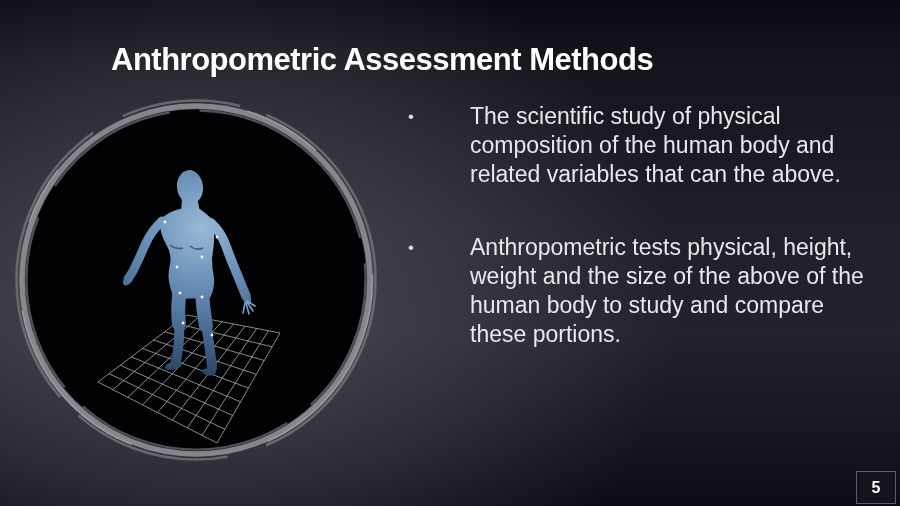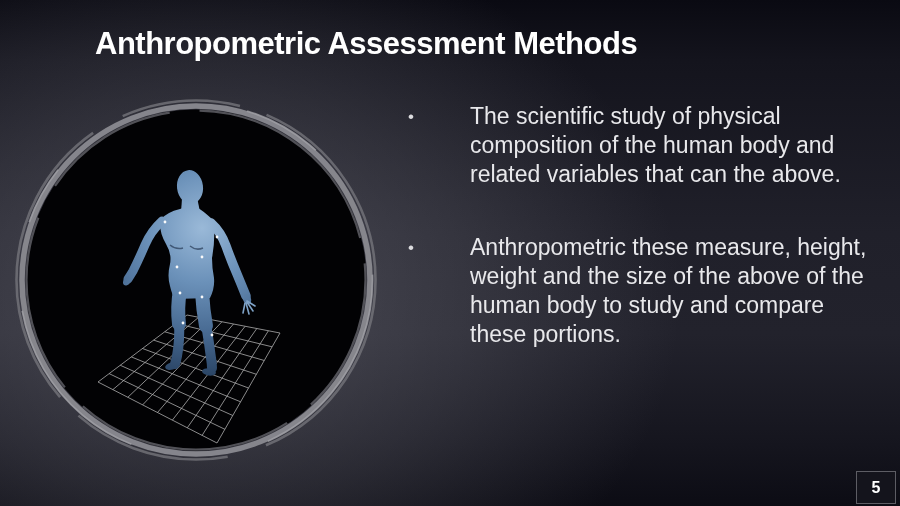--- a/index.html
+++ b/index.html
@@ -12,21 +12,21 @@
     background-image:
       radial-gradient(ellipse 660px 520px at 205px 300px,
         rgba(118,118,128,0.50) 0%,
         rgba(112,112,122,0.26) 40%,
         rgba(100,100,110,0.00) 72%),
       linear-gradient(180deg,
         #0a0a12 0%, #14141d 12%, #20202a 46%,
         #22222c 66%, #15151e 88%, #0c0c14 100%);
   }
   .slide-title{
-    position:absolute;left:95px;top:26px;margin:0;
+    position:absolute;left:95px;top:26px;margin:16px;
     font-size:31px;font-weight:bold;letter-spacing:-0.5px;
     color:#ffffff;white-space:nowrap;
   }
   .image-panel{
     position:absolute;left:10px;top:90px;width:372px;height:380px;margin:0;
   }
   .image-panel svg{display:block;width:372px;height:380px;}
   .bullets{
     position:absolute;left:408px;top:102px;width:480px;
     margin:0;padding:0;list-style:none;
@@ -150,21 +150,21 @@
       <span class="dot">•</span>
       <span class="txt">
         <span class="line">The scientific study of physical</span>
         <span class="line">composition of the human body and</span>
         <span class="line">related variables that can the above.</span>
       </span>
     </li>
     <li class="bullet">
       <span class="dot">•</span>
       <span class="txt">
-        <span class="line">Anthropometric these measure, height,</span>
+        <span class="line">Anthropometric tests physical, height,</span>
         <span class="line">weight and the size of the above of the</span>
         <span class="line">human body to study and compare</span>
         <span class="line">these portions.</span>
       </span>
     </li>
   </ul>
 
   <div class="page-num">
     <span>5</span>
   </div>

